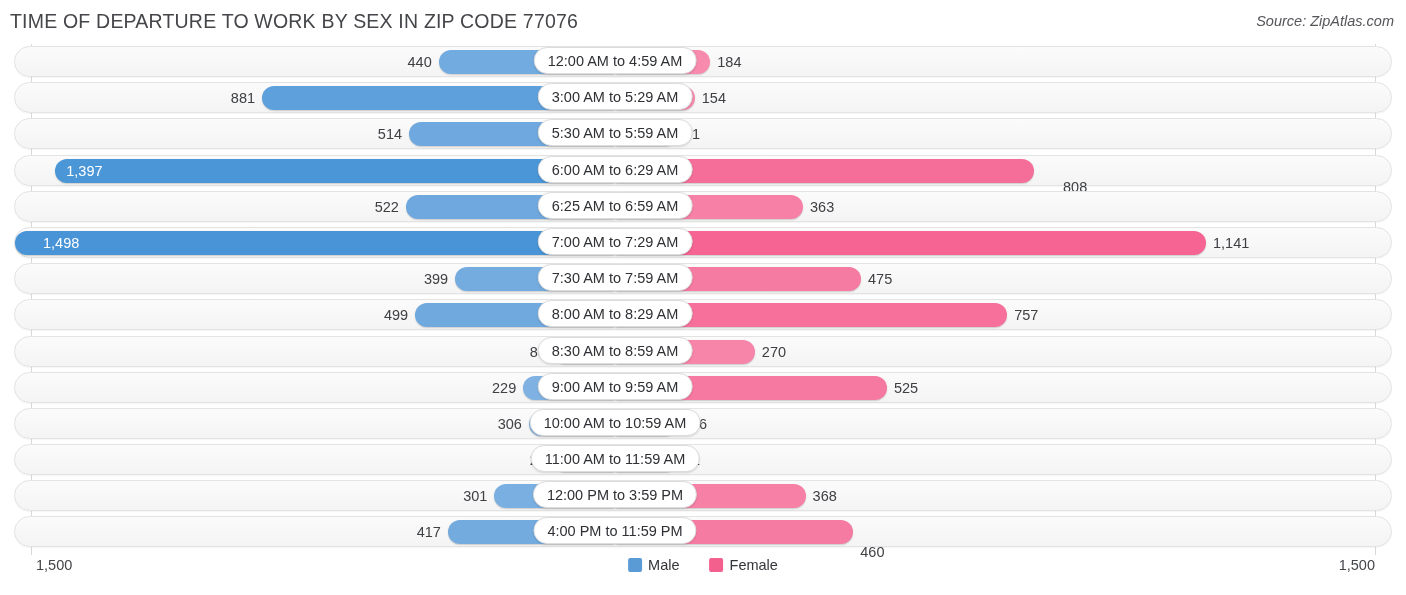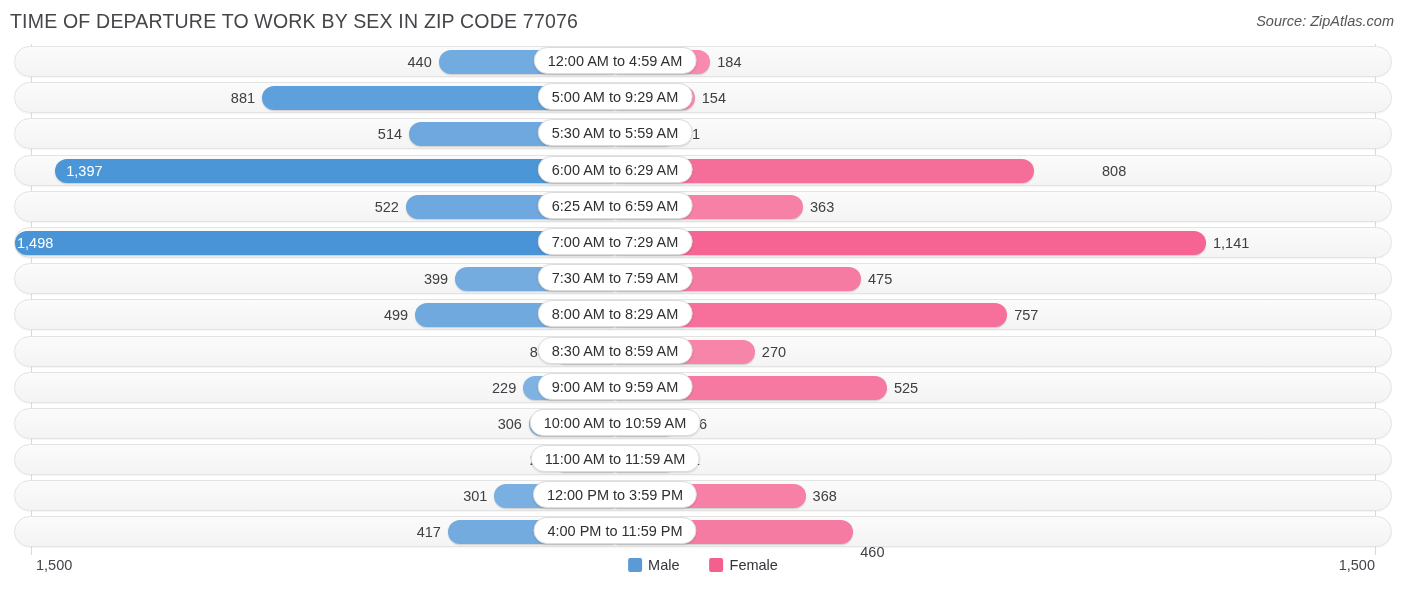--- a/index.html
+++ b/index.html
@@ -121,50 +121,50 @@
           <div class="bar bar-female" style="left: 615px; width: 95.312px; background: rgb(247, 138, 173);"></div>
           <div class="val" style="left: 717.312px;">184</div>
           <div class="catpill" style="left: 615px;">12:00 AM to 4:59 AM</div>
         </div>
         <div class="row">
           <div class="track"></div>
           <div class="bar bar-male" style="left: 262.013px; width: 352.987px; background: rgb(94, 160, 219);"></div>
           <div class="val" style="left: auto; right: 1150.99px;">881</div>
           <div class="bar bar-female" style="left: 615px; width: 79.772px; background: rgb(248, 140, 174);"></div>
           <div class="val" style="left: 701.772px;">154</div>
-          <div class="catpill" style="left: 615px;">5:00 AM to 9:29 AM</div>
+          <div class="catpill" style="left: 615px;">3:00 AM to 5:29 AM</div>
         </div>
         <div class="row">
           <div class="track"></div>
           <div class="bar bar-male" style="left: 409.057px; width: 205.943px; background: rgb(110, 168, 222);"></div>
           <div class="val" style="left: auto; right: 1003.94px;">514</div>
           <div class="bar bar-female" style="left: 615px; width: 62px; background: rgb(248, 145, 178);"></div>
           <div class="val" style="left: 684px;">91</div>
           <div class="catpill" style="left: 615px;">5:30 AM to 5:59 AM</div>
         </div>
         <div class="row">
           <div class="track"></div>
           <div class="bar bar-male" style="left: 55.2687px; width: 559.731px; background: rgb(75, 150, 215);"></div>
           <div class="val val-in" style="left: 66.2687px;">1,397</div>
           <div class="bar bar-female" style="left: 615px; width: 418.544px; background: rgb(245, 110, 154);"></div>
-          <div class="val" style="left: 1102px;">808</div>
+          <div class="val" style="left: 1063px; margin-top: 16px;">808</div>
           <div class="catpill" style="left: 615px;">6:00 AM to 6:29 AM</div>
         </div>
         <div class="row">
           <div class="track"></div>
           <div class="bar bar-male" style="left: 405.852px; width: 209.148px; background: rgb(110, 168, 222);"></div>
           <div class="val" style="left: auto; right: 1007.15px;">522</div>
           <div class="bar bar-female" style="left: 615px; width: 188.034px; background: rgb(247, 128, 166);"></div>
           <div class="val" style="left: 810.034px;">363</div>
           <div class="catpill" style="left: 615px;">6:25 AM to 6:59 AM</div>
         </div>
         <div class="row">
           <div class="track"></div>
           <div class="bar bar-male" style="left: 14.8013px; width: 600.199px; background: rgb(72, 148, 214);"></div>
-          <div class="val val-in" style="left: 17px;">1,498</div>
+          <div class="val val-in" style="left: 43px;">1,498</div>
           <div class="bar bar-female" style="left: 615px; width: 591.038px; background: rgb(245, 100, 147);"></div>
           <div class="val" style="left: 1213.04px;">1,141</div>
           <div class="catpill" style="left: 615px;">7:00 AM to 7:29 AM</div>
         </div>
         <div class="row">
           <div class="track"></div>
           <div class="bar bar-male" style="left: 455.134px; width: 159.866px; background: rgb(116, 172, 223);"></div>
           <div class="val" style="left: auto; right: 957.866px;">399</div>
           <div class="bar bar-female" style="left: 615px; width: 246.05px; background: rgb(246, 123, 162);"></div>
           <div class="val" style="left: 868.05px;">475</div>

